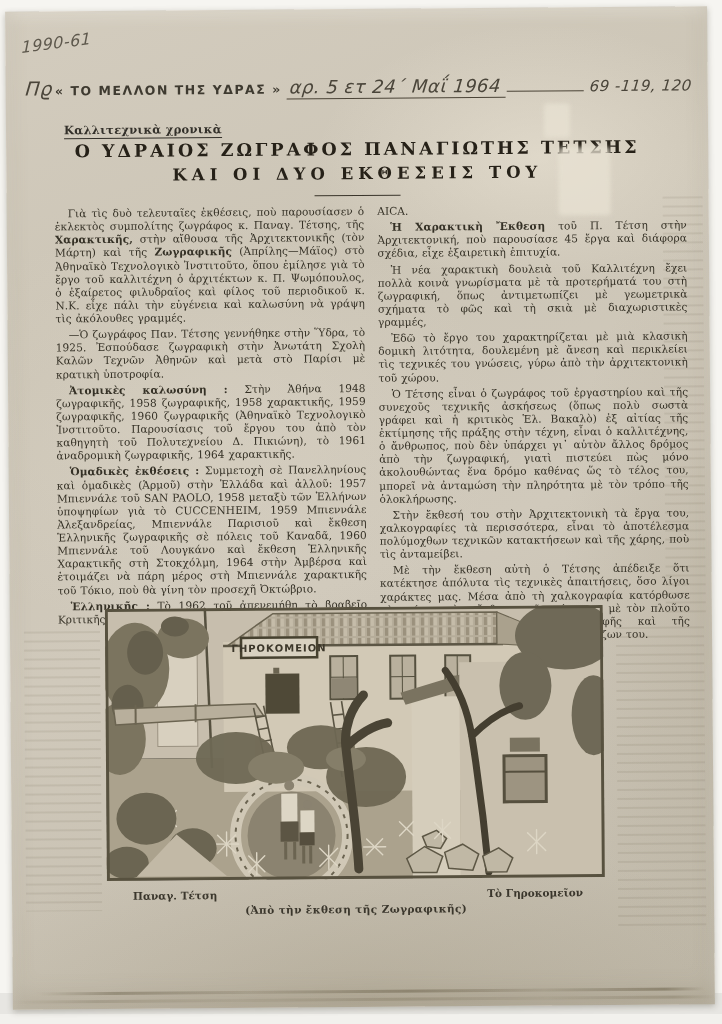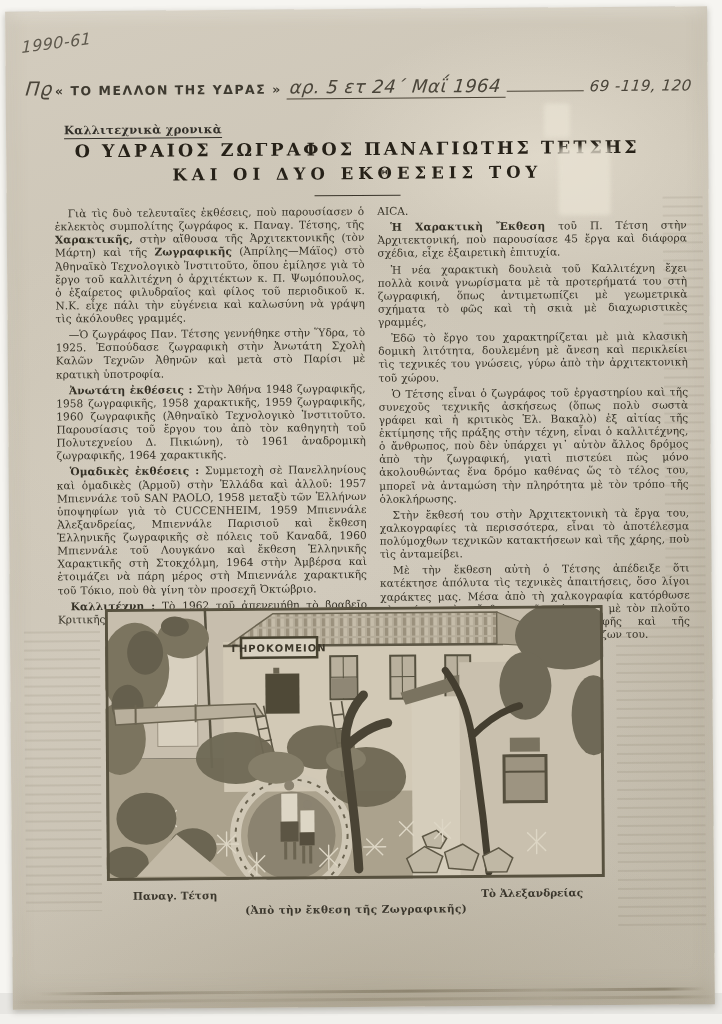--- a/index.html
+++ b/index.html
@@ -74,23 +74,23 @@
   <div class="title-wrap">
     <span class="title-l1">Ο ΥΔΡΑΙΟΣ ΖΩΓΡΑΦΟΣ ΠΑΝΑΓΙΩΤΗΣ ΤΕΤΣΗΣ</span>
     <span class="title-l2">ΚΑΙ ΟΙ ΔΥΟ ΕΚΘΕΣΕΙΣ ΤΟΥ</span>
   </div>
   <div class="title-rule"></div>
 
   <div class="columns">
     <div class="col">
       <p><span>Γιὰ τὶς δυὸ τελευταῖες ἐκθέσεις, ποὺ παρουσίασεν ὁ ἐκλεκτὸς συμπολίτης ζωγράφος κ. Παναγ. Τέτσης, τῆς </span><b class="lead">Χαρακτικῆς,</b><span> στὴν αἴθουσα τῆς Ἀρχιτεκτονικῆς (τὸν Μάρτη) καὶ τῆς </span><b class="lead">Ζωγραφικῆς</b><span> (Ἀπρίλης—Μάϊος) στὸ Ἀθηναϊκὸ Τεχνολογικὸ Ἰνστιτοῦτο, ὅπου ἐμίλησε γιὰ τὸ ἔργο τοῦ καλλιτέχνη ὁ ἀρχιτέκτων κ. Π. Ψωμόπουλος, ὁ ἐξαίρετος φιλυδραῖος καὶ φίλος τοῦ περιοδικοῦ κ. Ν.Κ. εἶχε πάλι τὴν εὐγένεια καὶ καλωσύνη νὰ γράψη τὶς ἀκόλουθες γραμμές.</span></p>
       <p>—Ὁ ζωγράφος Παν. Τέτσης γεννήθηκε στὴν Ὕδρα, τὸ 1925. Ἐσπούδασε ζωγραφικὴ στὴν Ἀνωτάτη Σχολὴ Καλῶν Τεχνῶν Ἀθηνῶν καὶ μετὰ στὸ Παρίσι μὲ κρατικὴ ὑποτροφία.</p>
-      <p><b class="lead">Ἀνωτάτη ἐκθέσεις :</b><span> Στὴν Ἀθήνα 1948 ζωγραφικῆς, 1958 ζωγραφικῆς, 1958 χαρακτικῆς, 1959 ζωγραφικῆς, 1960 ζωγραφικῆς (Ἀθηναϊκὸ Τεχνολογικὸ Ἰνστιτοῦτο. Παρουσίασις τοῦ ἔργου του ἀπὸ τὸν καθηγητὴ τοῦ Πολυτεχνείου Δ. Πικιώνη), τὸ 1961 ἀναδρομικὴ ζωγραφικῆς, 1964 χαρακτικῆς.</span></p>
+      <p><b class="lead">Ἀτομικὲς καλωσύνη :</b><span> Στὴν Ἀθήνα 1948 ζωγραφικῆς, 1958 ζωγραφικῆς, 1958 χαρακτικῆς, 1959 ζωγραφικῆς, 1960 ζωγραφικῆς (Ἀθηναϊκὸ Τεχνολογικὸ Ἰνστιτοῦτο. Παρουσίασις τοῦ ἔργου του ἀπὸ τὸν καθηγητὴ τοῦ Πολυτεχνείου Δ. Πικιώνη), τὸ 1961 ἀναδρομικὴ ζωγραφικῆς, 1964 χαρακτικῆς.</span></p>
       <p><b class="lead">Ὁμαδικὲς ἐκθέσεις :</b><span> Συμμετοχὴ σὲ Πανελληνίους καὶ ὁμαδικὲς (Ἁρμοῦ) στὴν Ἑλλάδα καὶ ἀλλοῦ: 1957 Μπιεννάλε τοῦ SAN PAOLO, 1958 μεταξὺ τῶν Ἑλλήνων ὑποψηφίων γιὰ τὸ CUCCENHEIM, 1959 Μπιεννάλε Ἀλεξανδρείας, Μπιεννάλε Παρισιοῦ καὶ ἔκθεση Ἑλληνικῆς ζωγραφικῆς σὲ πόλεις τοῦ Καναδᾶ, 1960 Μπιεννάλε τοῦ Λουγκάνο καὶ ἔκθεση Ἑλληνικῆς Χαρακτικῆς στὴ Στοκχόλμη, 1964 στὴν Ἀμβέρσα καὶ ἑτοιμάζει νὰ πάρη μέρος στὴ Μπιεννάλε χαρακτικῆς τοῦ Τόκιο, ποὺ θὰ γίνη τὸν προσεχῆ Ὀκτώβριο.</span></p>
-      <p><b class="lead">Καλλιτέχνη :</b><span> Τὸ 1962 τοῦ ἀπενεμήθη τὸ βραβεῖο Κριτικῆς Τέχνης τοῦ Ἑλληνικοῦ Τμήματος τῆς</span></p>
+      <p><b class="lead">Ἑλληνικῆς :</b><span> Τὸ 1962 τοῦ ἀπενεμήθη τὸ βραβεῖο Κριτικῆς Τέχνης τοῦ Ἑλληνικοῦ Τμήματος τῆς</span></p>
     </div>
     <div class="col">
       <p class="noindent">AICA.</p>
       <p><b class="lead">Ἡ Χαρακτικὴ Ἔκθεση</b><span> τοῦ Π. Τέτση στὴν Ἀρχιτεκτονική, ποὺ παρουσίασε 45 ἔργα καὶ διάφορα σχέδια, εἶχε ἐξαιρετικὴ ἐπιτυχία.</span></p>
       <p>Ἡ νέα χαρακτικὴ δουλειὰ τοῦ Καλλιτέχνη ἔχει πολλὰ κοινὰ γνωρίσματα μὲ τὰ προτερήματά του στὴ ζωγραφική, ὅπως ἀντιμετωπίζει μὲ γεωμετρικὰ σχήματα τὸ φῶς καὶ τὴ σκιὰ μὲ διαχωριστικὲς γραμμές,</p>
       <p>Ἐδῶ τὸ ἔργο του χαρακτηρίζεται μὲ μιὰ κλασικὴ δομικὴ λιτότητα, δουλεμένη μὲ ἄνεση καὶ περικλείει τὶς τεχνικές του γνώσεις, γύρω ἀπὸ τὴν ἀρχιτεκτονικὴ τοῦ χώρου.</p>
       <p>Ὁ Τέτσης εἶναι ὁ ζωγράφος τοῦ ἐργαστηρίου καὶ τῆς συνεχοῦς τεχνικῆς ἀσκήσεως (ὅπως πολὺ σωστὰ γράφει καὶ ἡ κριτικὸς Ἑλ. Βακαλὸ) ἐξ αἰτίας τῆς ἐκτίμησης τῆς πράξης στὴν τέχνη, εἶναι ὁ καλλιτέχνης, ὁ ἄνθρωπος, ποὺ δὲν ὑπάρχει γι᾽ αὐτὸν ἄλλος δρόμος ἀπὸ τὴν ζωγραφική, γιατὶ πιστεύει πὼς μόνο ἀκολουθώντας ἕνα δρόμο καθένας ὥς τὸ τέλος του, μπορεῖ νὰ ἀνταμώση τὴν πληρότητα μὲ τὸν τρόπο τῆς ὁλοκλήρωσης.</p>
       <p>Στὴν ἔκθεσή του στὴν Ἀρχιτεκτονικὴ τὰ ἔργα του, χαλκογραφίες τὰ περισσότερα, εἶναι τὸ ἀποτέλεσμα πολύμοχθων τεχνικῶν κατακτήσεων καὶ τῆς χάρης, ποὺ τὶς ἀνταμείβει.</p>
       <p>Μὲ τὴν ἔκθεση αὐτὴ ὁ Τέτσης ἀπέδειξε ὅτι κατέκτησε ἀπόλυτα τὶς τεχνικὲς ἀπαιτήσεις, ὅσο λίγοι χαράκτες μας. Μέσα ἀπὸ τὴ χαλκογραφία κατόρθωσε νὰ φτάση στὴν αἴσθηση τοῦ χρώματος, μὲ τὸν πλοῦτο τῆς τεχνικῆς εὐαισθησίας καὶ ὑφῆς καὶ τῆς κλιμακώσεως τῶν μαύρων καὶ τῶν γκρίζων του.</p>
     </div>
@@ -267,21 +267,21 @@
         <ellipse cx="40" cy="210" rx="30" ry="26"></ellipse>
         <ellipse cx="86" cy="240" rx="24" ry="20"></ellipse>
         <ellipse cx="20" cy="254" rx="22" ry="16"></ellipse>
       </g>
       <path d="M30,268 L70,226 L120,268 Z" fill="#c2b9a6"></path>
 
       <rect x="1.5" y="1.5" width="495" height="269" fill="none" stroke="#57513f" stroke-width="3"></rect>
     </svg>
     <div class="cap-row">
       <span>Παναγ. Τέτση</span>
-      <span>Τὸ Ἀλεξανδρείας</span>
+      <span>Τὸ Γηροκομεῖον</span>
     </div>
     <div class="cap-center">(Ἀπὸ τὴν ἔκθεση τῆς Ζωγραφικῆς)</div>
   </div>
 
   <div class="patch" style="left:552px;top:140px;width:52px;height:68px;"></div>
   <div class="patch" style="left:538px;top:96px;width:26px;height:34px;"></div>
   <div class="ghost" style="left:656px;top:190px;width:40px;height:420px;"></div>
   <div class="ghost" style="left:14px;top:620px;width:76px;height:280px;"></div>
   <div class="ghost" style="left:606px;top:620px;width:88px;height:300px;"></div>
   <div class="crease" style="left:24px;right:10px;bottom:14px;"></div>

